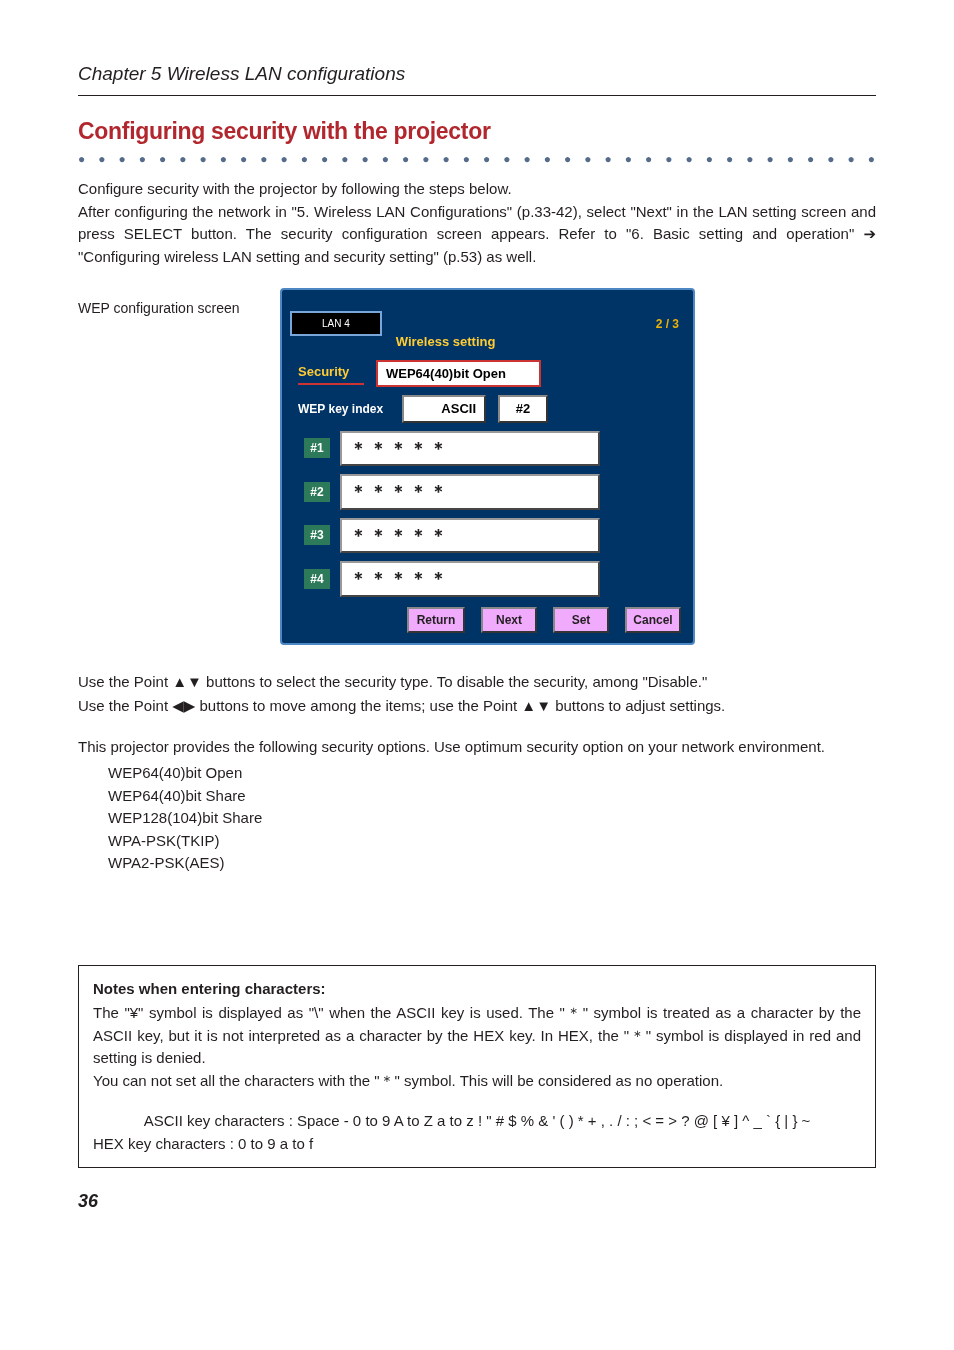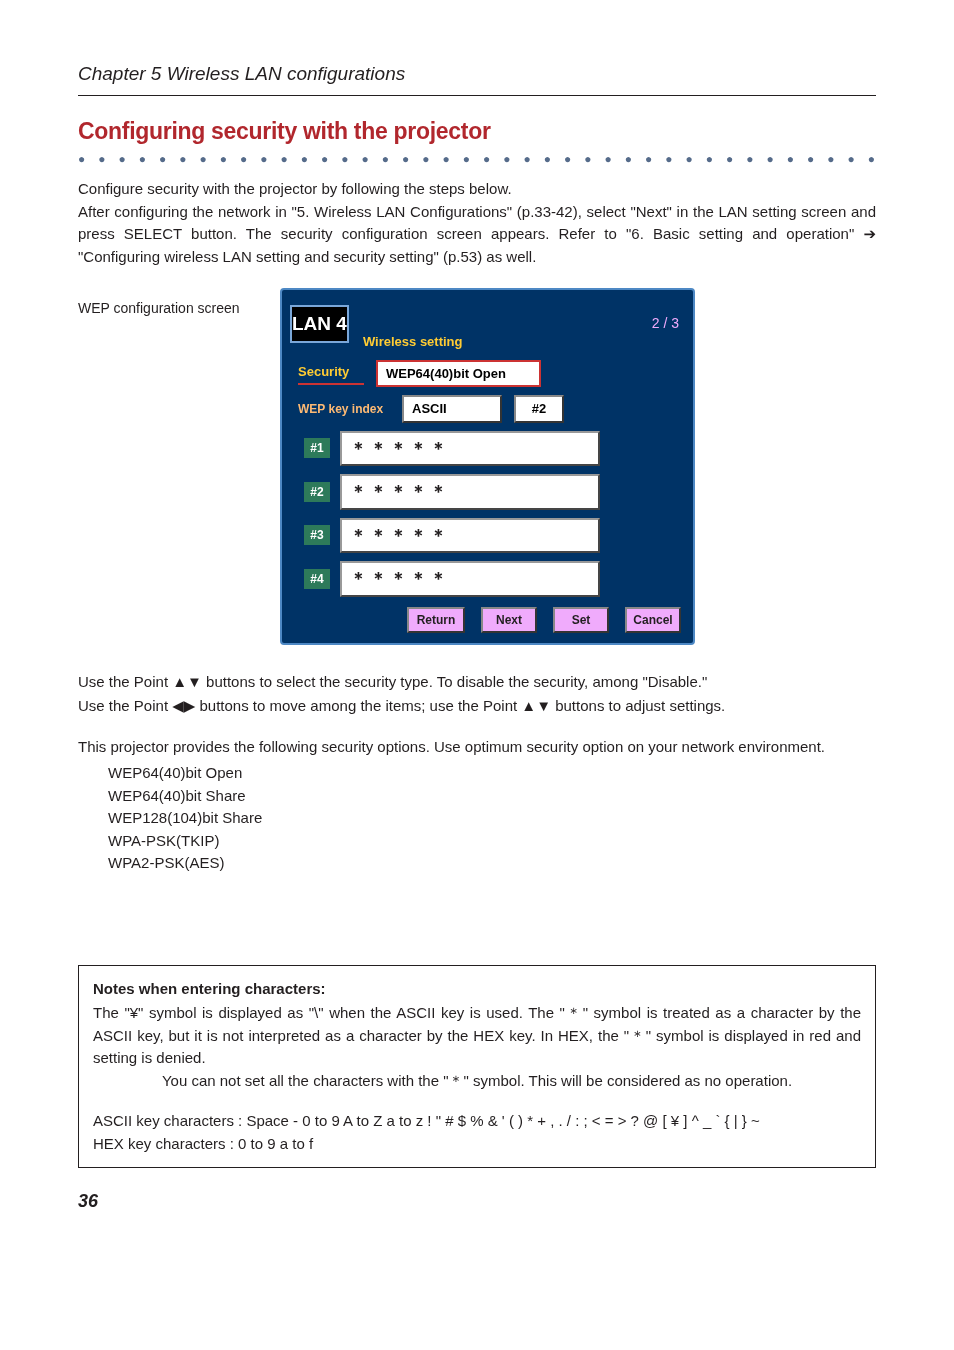--- a/index.html
+++ b/index.html
@@ -74,70 +74,70 @@
   }
   .osd-toprow {
     display: flex;
     align-items: center;
     gap: 14px;
     margin-bottom: 8px;
   }
   .lan-tab {
     background: #000;
     border: 2px solid #7aa7d9;
-    padding: 3px 0;
+    padding: 3px 30px;
     color: #fff;
-    font-weight: bold;
-    font-size: 19px;
+    font-weight: normal;
+    font-size: 10px;
   }
   .wireless-title {
     color: #ffcc33;
     font-size: 13px;
     font-weight: bold;
     flex: 1;
     margin-top: 36px;
   }
   .page-ind {
-    color: #f0abfc;
-    font-size: 14px;
-    font-weight: normal;
+    color: #eab308;
+    font-size: 12px;
+    font-weight: bold;
     padding-right: 6px;
   }
   .osd-row {
     display: flex;
     align-items: center;
     gap: 12px;
     margin: 6px 0 8px 8px;
   }
   .row-label-security {
     color: #ffcc33;
     font-size: 13px;
     font-weight: bold;
     width: 66px;
     border-bottom: 2px solid #cc3333;
     padding-bottom: 2px;
   }
   .row-label-wep {
-    color: #fdba74;
+    color: #ffffff;
     font-size: 12px;
     font-weight: bold;
     width: 92px;
   }
   .field {
     background: #fff;
     border: 2px solid #003366;
     box-shadow: inset 0 0 0 2px #000;
     font-family: Arial, sans-serif;
     font-size: 13px;
     font-weight: bold;
     color: #000;
     padding: 2px 8px;
   }
   .field.security-val { width: 165px; border: 2px solid #cc3333; box-shadow: none; }
-  .field.ascii { width: 100px; text-align: left; border: 2px outset #888; box-shadow: none; background:#fff;}
+  .field.ascii { width: 84px; text-align: right; border: 2px outset #888; box-shadow: none; background:#fff;}
   .field.num2 { width: 50px; text-align: center; border: 2px outset #888; box-shadow: none;}
   .key-rows { margin: 4px 0 10px 14px; }
   .key-row {
     display: flex;
     align-items: center;
     gap: 10px;
     margin: 8px 0;
   }
   .idx-badge {
     background: #2d7a5a;
@@ -193,21 +193,21 @@
 
   .note-box {
     border: 1px solid #231f20;
     padding: 12px 14px;
     margin-top: 90px;
     font-size: 15px;
     text-align: justify;
   }
   .note-box .note-title { font-weight: bold; margin-bottom: 2px; text-align:left;}
   .note-box p { margin: 0; }
-  .note-box p.gap { margin-top: 18px; text-align:left;}
+  .note-box p.gap { margin-top: 18px; text-align:center;}
   .ast { font-family: "MS Gothic", Arial, sans-serif; }
 
   .page-num {
     font-size: 18px;
     font-weight: bold;
     font-style: italic;
     margin-top: 20px;
     color: #231f20;
   }
 </style>
@@ -330,20 +330,20 @@
   <div>WEP128(104)bit Share</div>
   <div>WPA-PSK(TKIP)</div>
   <div>WPA2-PSK(AES)</div>
 </div>
 
 <div class="note-box">
   <p class="note-title">Notes when entering characters:</p>
   <p>
     <span>The "¥" symbol is displayed as "\" when the ASCII key is used. The "</span><span class="ast">＊</span><span>" symbol is treated as a character by the ASCII key, but it is not interpreted as a character by the HEX key. In HEX, the "</span><span class="ast">＊</span><span>" symbol is displayed in red and setting is denied.</span>
   </p>
-  <p style="text-align:center;">
+  <p style="text-align:left;">
     <span>You can not set all the characters with the "</span><span class="ast">＊</span><span>" symbol. This will be considered as no operation.</span>
   </p>
   <p class="gap">ASCII key characters : Space - 0 to 9 A to Z a to z ! " # $ % &amp; ' ( ) * + , . / : ; &lt; = &gt; ? @ [ ¥ ] ^ _ ` { | } ~</p>
   <p style="text-align:left;">HEX key characters : 0 to 9 a to f</p>
 </div>
 
 <div class="page-num">36</div>
 
 </body></html>

